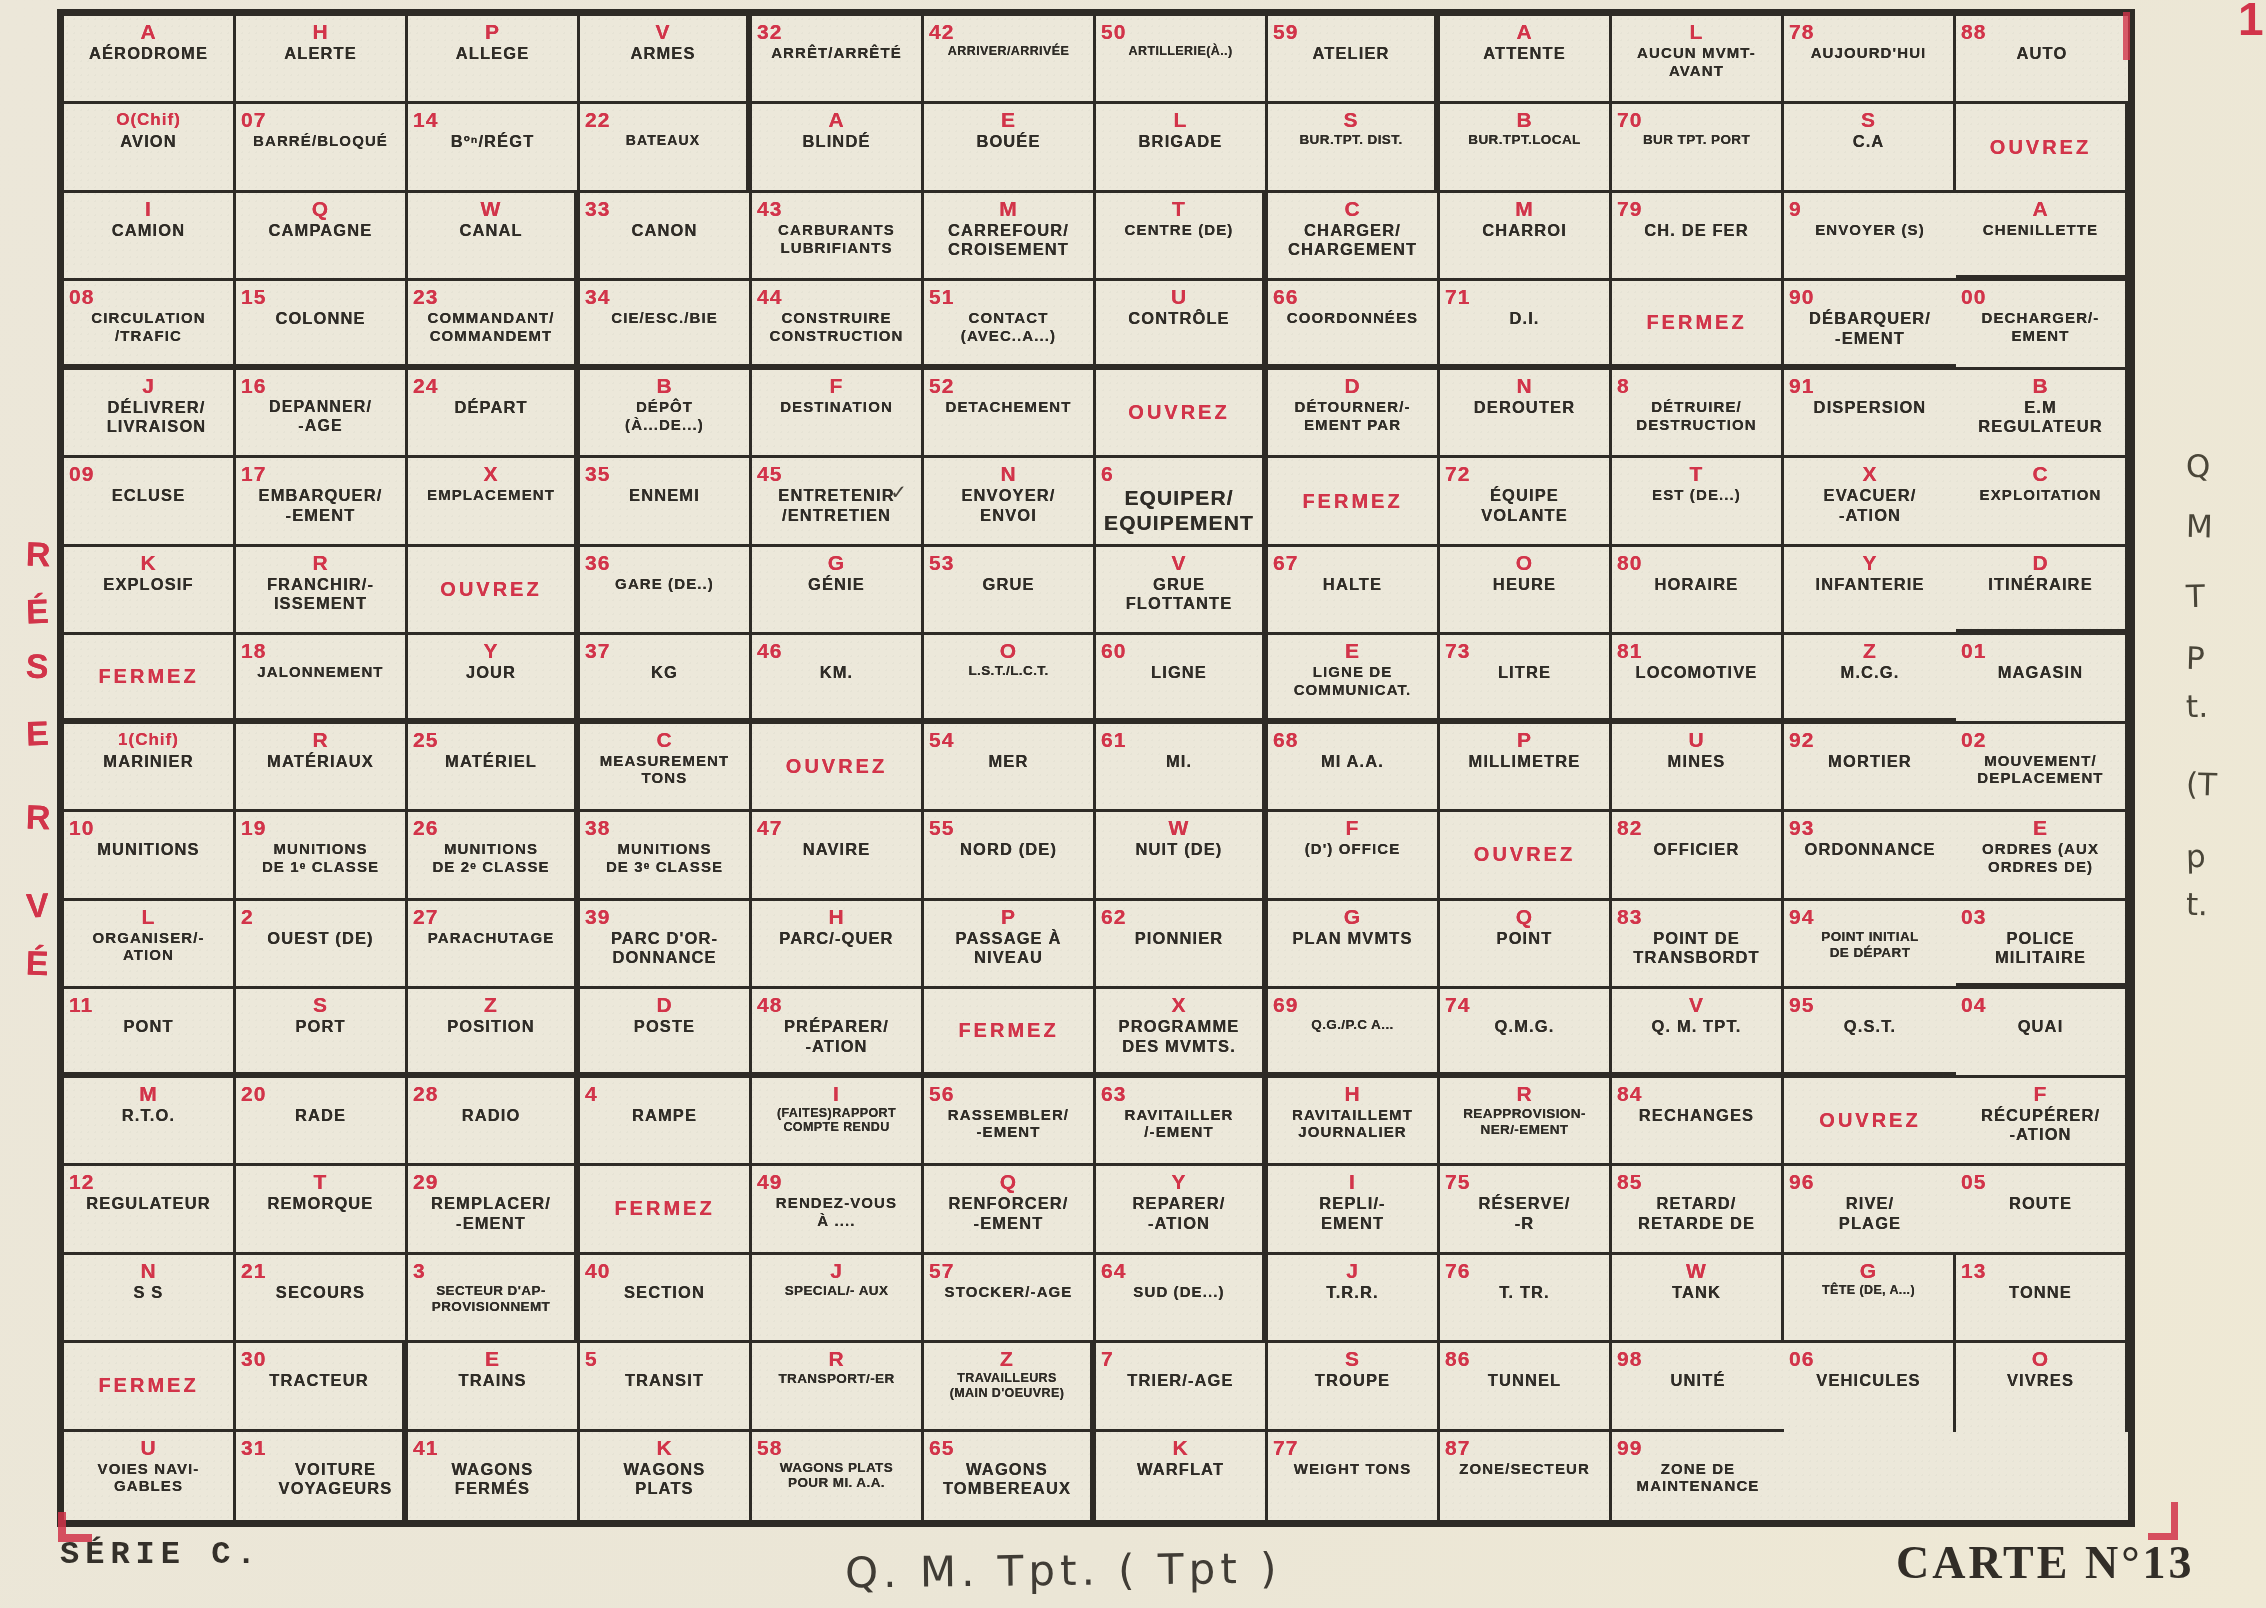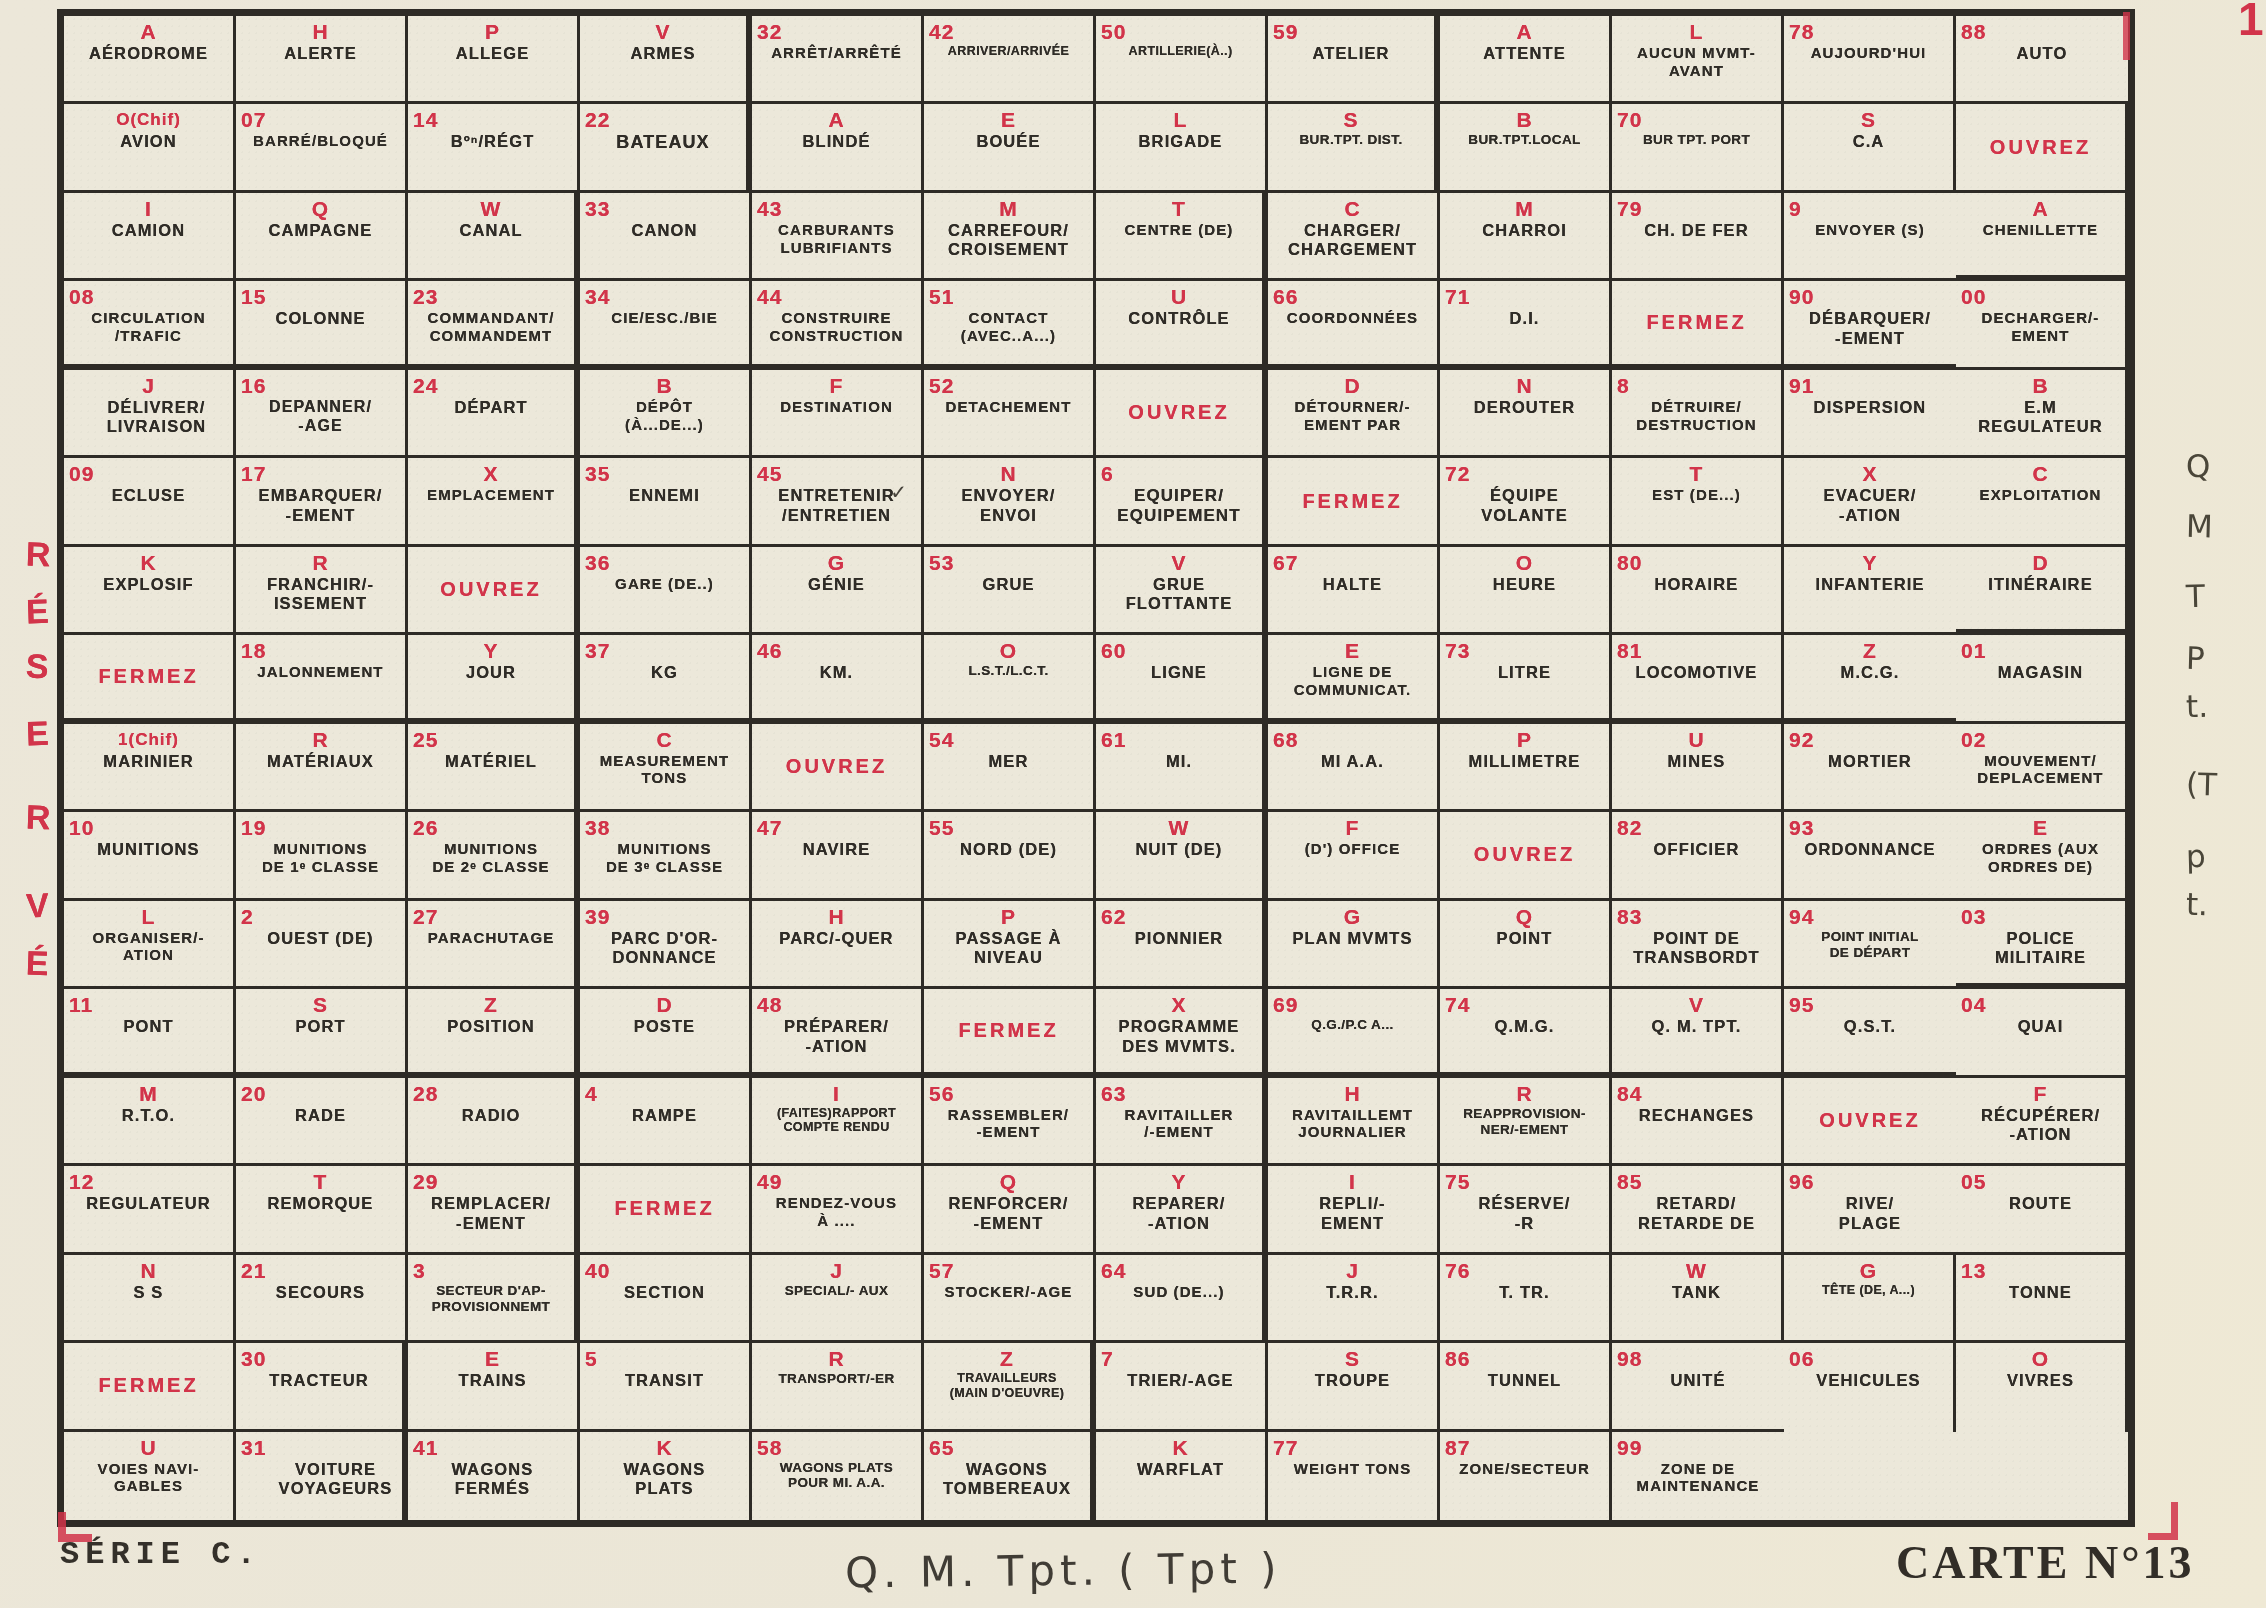--- a/index.html
+++ b/index.html
@@ -111,21 +111,21 @@
       <div class="cell">
         <span class="code num">07</span>
         <span class="label" style="font-size: 15px;">BARRÉ/BLOQUÉ</span>
       </div>
       <div class="cell">
         <span class="code num">14</span>
         <span class="label" style="font-size: 16.5px;">Bºⁿ/RÉGT</span>
       </div>
       <div class="cell tr">
         <span class="code num">22</span>
-        <span class="label" style="font-size: 18px;">BATEAUX</span>
+        <span class="label" style="font-size: 14px;">BATEAUX</span>
       </div>
       <div class="cell">
         <span class="code">A</span>
         <span class="label" style="font-size: 16.5px;">BLINDÉ</span>
       </div>
       <div class="cell">
         <span class="code">E</span>
         <span class="label" style="font-size: 16.5px;">BOUÉE</span>
       </div>
       <div class="cell">
@@ -331,21 +331,21 @@
 /ENTRETIEN</span>
         <span class="mark">✓</span>
       </div>
       <div class="cell">
         <span class="code">N</span>
         <span class="label" style="font-size: 16.5px;">ENVOYER/
 ENVOI</span>
       </div>
       <div class="cell tr">
         <span class="code num">6</span>
-        <span class="label" style="font-size: 17px;">EQUIPER/
+        <span class="label" style="font-size: 21px;">EQUIPER/
 EQUIPEMENT</span>
       </div>
       <div class="cell redword">
         <span class="keyword">FERMEZ</span>
       </div>
       <div class="cell">
         <span class="code num">72</span>
         <span class="label" style="font-size: 16.5px;">ÉQUIPE
 VOLANTE</span>
       </div>

